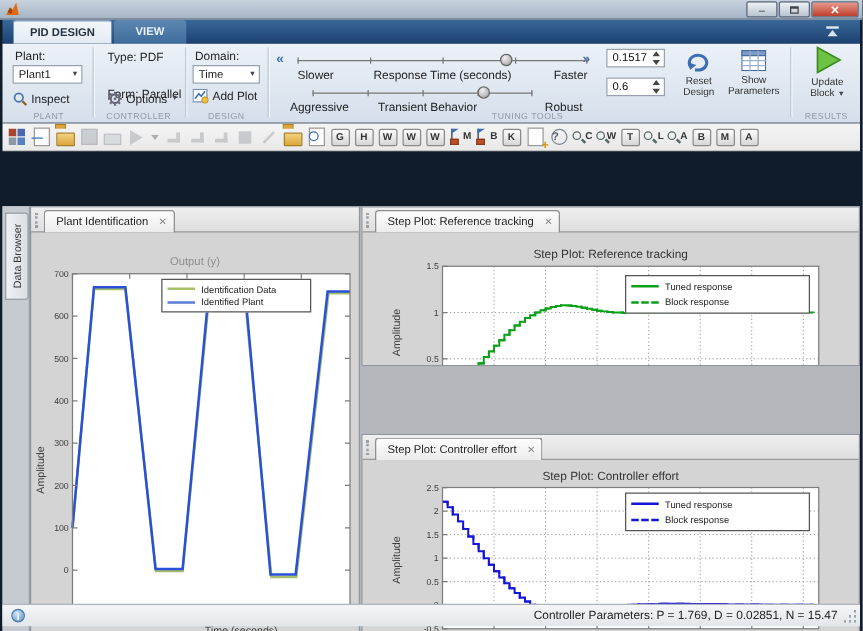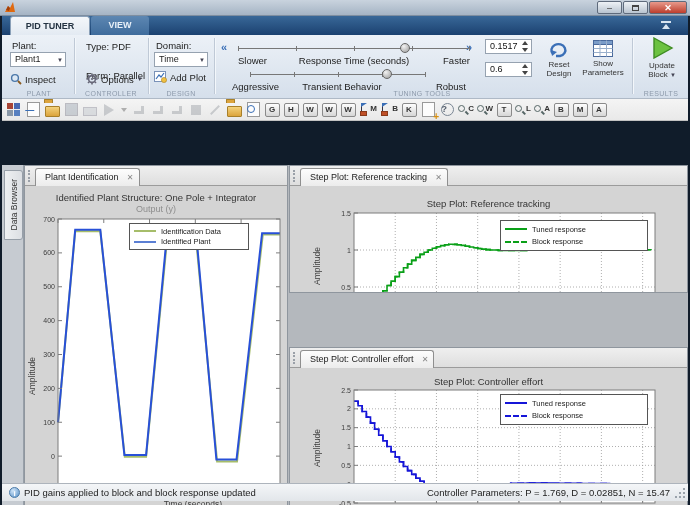--- a/index.html
+++ b/index.html
@@ -131,21 +131,21 @@
       <div class="wbtn max">
           <span class="maxglyph"></span>
         </div>
       <div class="wbtn close">
           <span>✕</span>
         </div>
     </div>
   </div>
 
   <div class="tabstrip">
-    <div class="rtab active">PID TUNER</div>
+    <div class="rtab active">PID DESIGN</div>
     <div class="rtab idle">VIEW</div>
     <div class="collapse"></div>
   </div>
 
   <div class="ribbon">
 
     <span class="abs" style="left:10px;top:5px;">Plant:</span>
     <div class="dropdown" style="left:8px;top:17px;width:56px;">
       <span>Plant1</span>
       <span class="car">▼</span>
@@ -396,21 +396,20 @@
     </div>
 
     <div class="panel" style="left:22px;top:0;width:264px;height:362px;">
       <div class="ptabbar">
         <div class="grip"></div>
         <div class="ptab">
           <span>Plant Identification</span>
           <span class="x">✕</span>
         </div>
       </div>
-      <div class="ptitle" style="top:26px;">Identified Plant Structure: One Pole + Integrator</div>
       <div class="psub" style="top:38px;">Output (y)</div>
       <div class="ylab" style="left:-12px;top:205px;">Amplitude</div>
       <svg class="plot" width="258" height="300" style="position:absolute;left:2px;top:51px;">
           <rect x="31" y="2" width="222" height="271" fill="#ffffff"></rect>
           <path d="M31.0 205.3L48.2 14.2L73.3 14.2L97.8 239.8L119.1 239.8L140.9 14.2L168.3 14.2L190.1 244.5L210.0 244.5L235.8 17.6L253.0 17.6" fill="none" stroke="#a6bd6a" stroke-width="2"></path>
           <path d="M31.0 205.3L48.2 12.8L73.3 12.8L97.4 238.1L119.1 238.1L140.4 12.8L168.8 12.8L189.4 242.5L209.5 242.5L235.1 16.2L253.0 16.2" fill="none" stroke="#2850d8" stroke-width="2"></path>
           <rect x="31" y="2" width="222" height="271" fill="none" stroke="#7d7d7d" stroke-width="1"></rect>
           <line x1="31" y1="273" x2="31" y2="269" stroke="#7d7d7d" stroke-width="1"></line>
           <line x1="31" y1="2" x2="31" y2="6" stroke="#7d7d7d" stroke-width="1"></line>
           <text x="31" y="282" text-anchor="middle">0</text>
@@ -596,17 +595,16 @@
           <div class="lg-entry">
             <span class="lg-line dash" style="border-top-color: rgb(21, 21, 216);"></span>
             <span class="lg-label">Block response</span>
           </div>
         </div>
     </div>
   </div>
 
   <div class="statusbar">
     <div class="info-ic"><span>i</span></div>
-    <span class="msg">PID gains applied to block and block response updated</span>
     <span class="params">Controller Parameters: P = 1.769, D = 0.02851, N = 15.47</span>
     <div class="sgrip"></div>
   </div>
 </div>
 
 </body></html>

